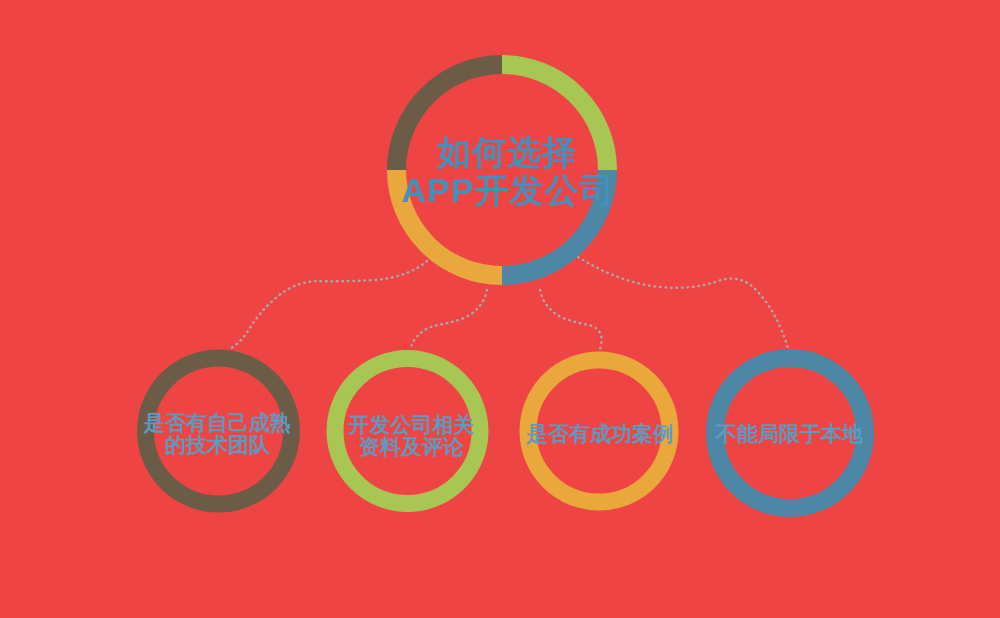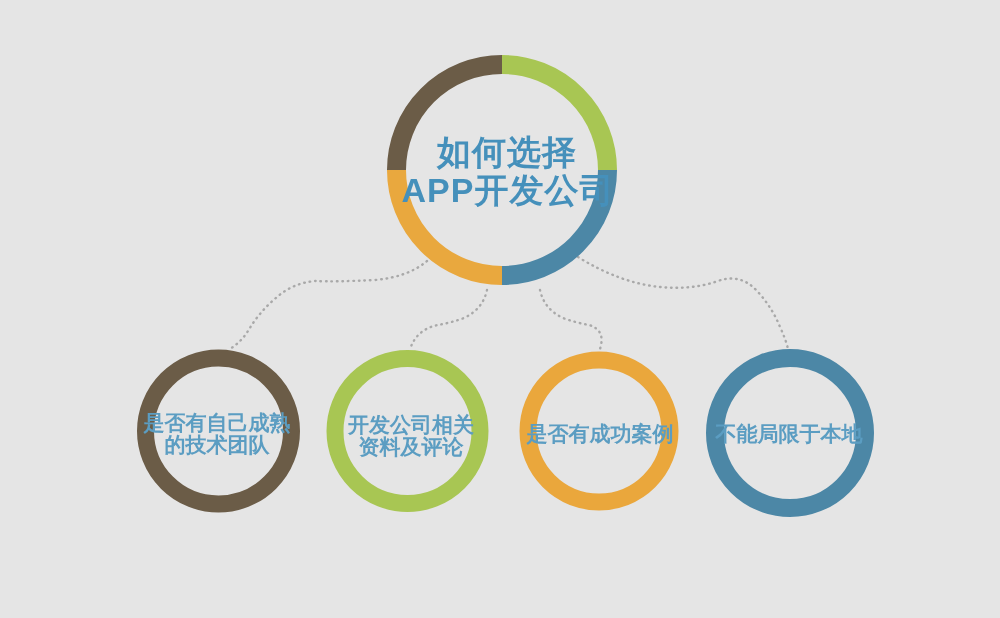--- a/index.html
+++ b/index.html
@@ -4,21 +4,21 @@
 <style>
   html, body {
     margin: 0;
     padding: 0;
     background: #ffffff;
   }
   .page {
     position: relative;
     width: 1000px;
     height: 618px;
-    background: #e5e5e5;
+    background: #ef4444;
     overflow: hidden;
     font-family: "Liberation Sans", "DejaVu Sans", sans-serif;
   }
   svg { display: block; }
   .ring-arc {
     fill: none;
     stroke-width: 19px;
   }
   .node-ring {
     fill: none;

